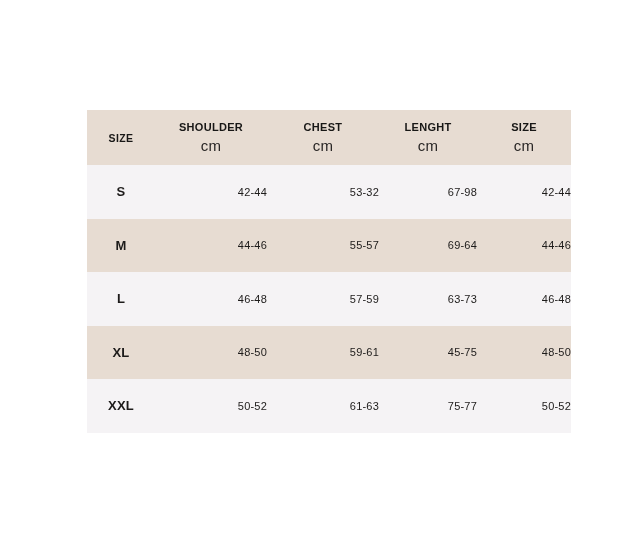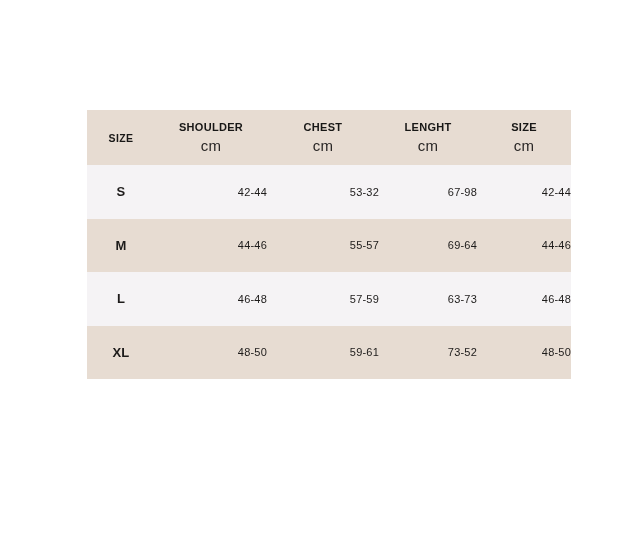--- a/index.html
+++ b/index.html
@@ -147,18 +147,25 @@
       <td class="value-cell">46-48</td>
       <td class="value-cell">57-59</td>
       <td class="value-cell">63-73</td>
       <td class="value-cell">46-48</td>
     </tr>
 
     <tr class="stripe-beige">
       <td class="size-cell">XL</td>
       <td class="value-cell">48-50</td>
       <td class="value-cell">59-61</td>
-      <td class="value-cell">73-52</td>
+      <td class="value-cell">45-75</td>
       <td class="value-cell">48-50</td>
     </tr>
 
+    <tr class="stripe-light">
+      <td class="size-cell">XXL</td>
+      <td class="value-cell">50-52</td>
+      <td class="value-cell">61-63</td>
+      <td class="value-cell">75-77</td>
+      <td class="value-cell">50-52</td>
+    </tr>
   </tbody>
 </table>
 
 </body></html>

